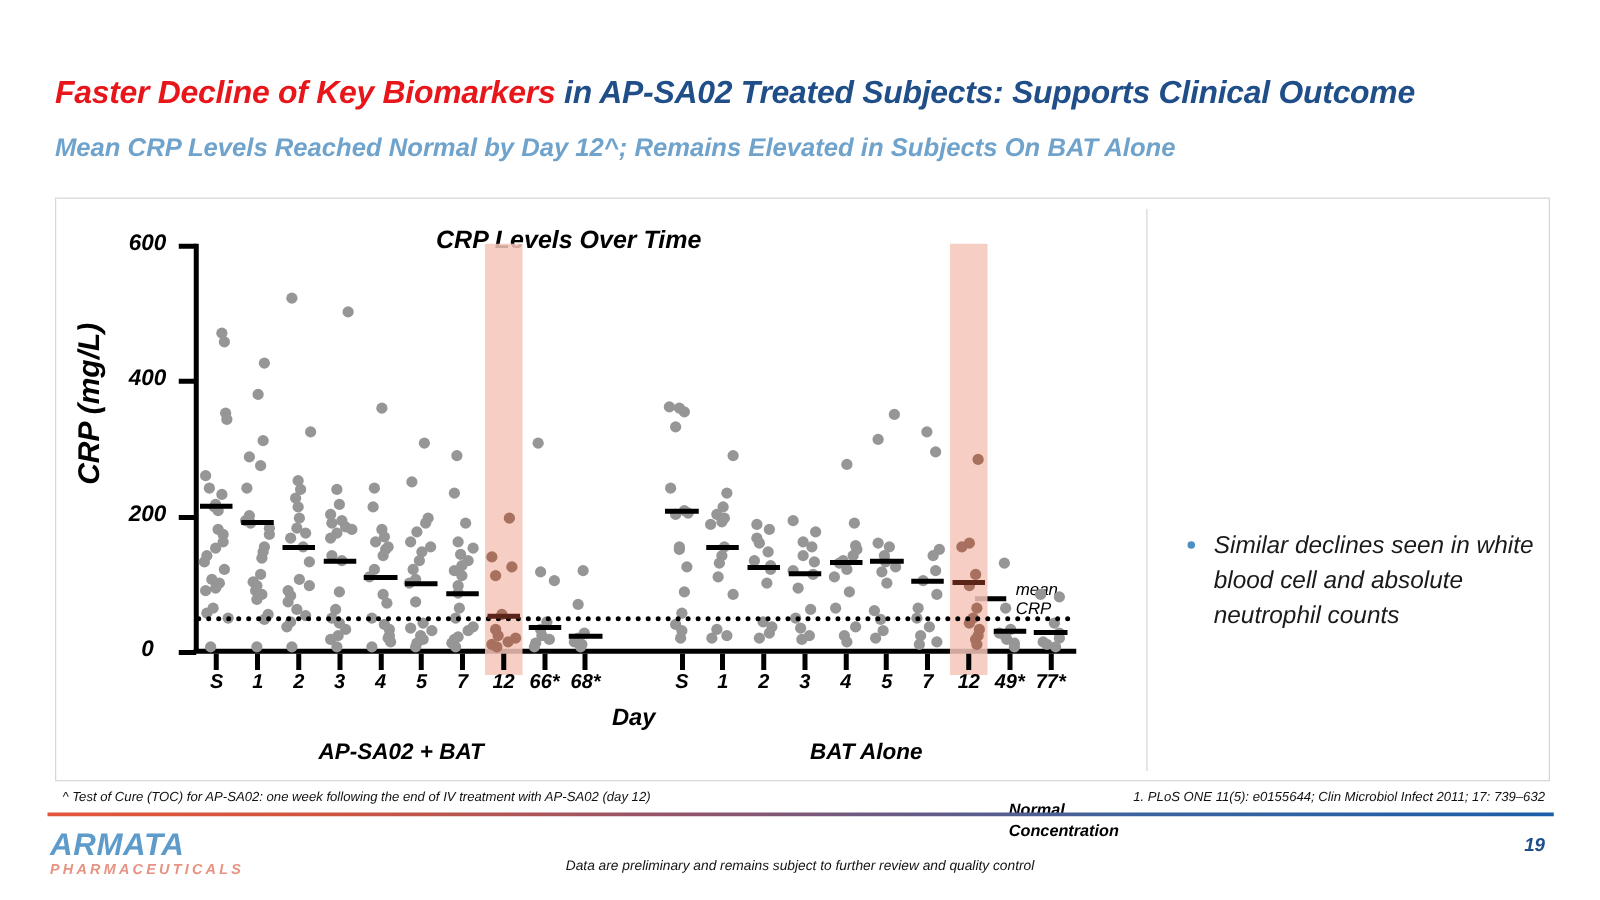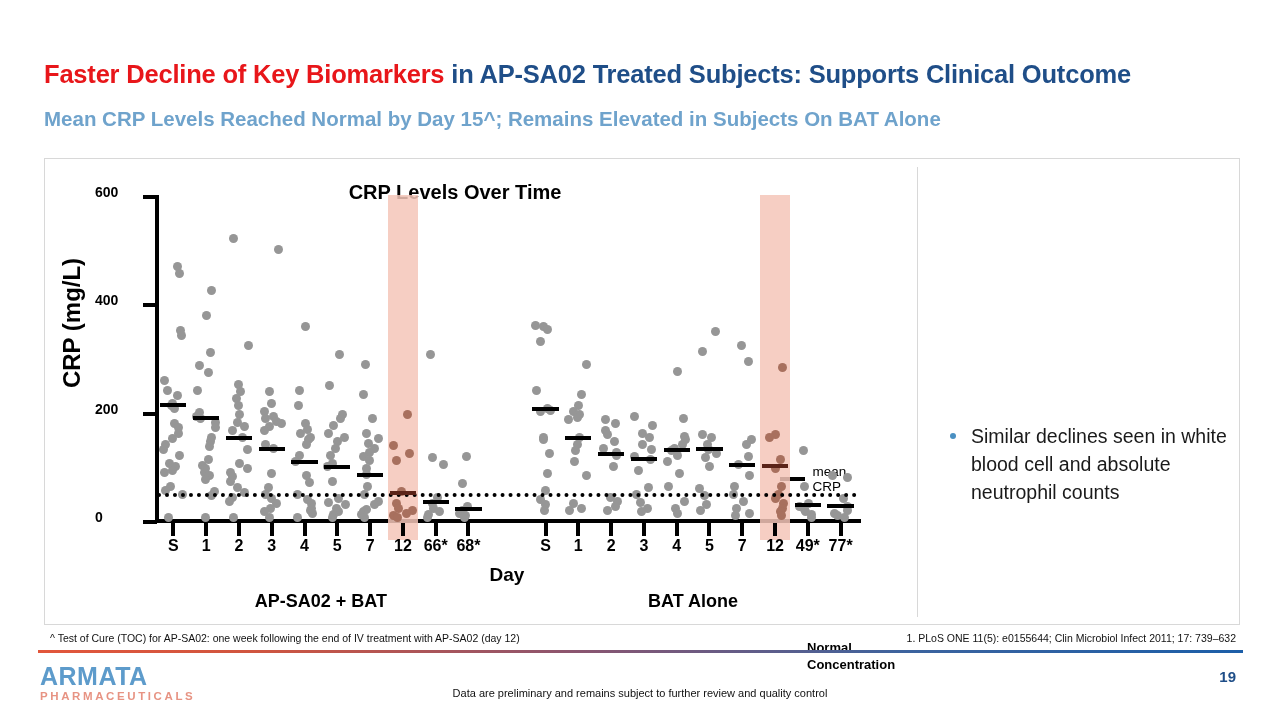--- a/index.html
+++ b/index.html
@@ -8,20 +8,21 @@
     margin: 0; padding: 0;
     width: 1280px; height: 720px;
     background: #ffffff;
     font-family: "Liberation Sans", sans-serif;
     overflow: hidden;
   }
   #slide {
     position: relative;
     width: 1280px; height: 720px;
     background: #ffffff;
+    font-style: italic;
   }
 
   
   #title {
     position: absolute; left: 44px; top: 60px;
     width: 1210px;
     font-size: 25.5px; font-weight: bold;
     letter-spacing: -0.2px;
     white-space: nowrap;
   }
@@ -56,22 +57,22 @@
   #ylabel {
     position: absolute;
     left: -88px; top: 150px;
     width: 230px; text-align: center;
     font-size: 24px; font-weight: bold; color: #000;
     transform: rotate(-90deg);
     transform-origin: center center;
   }
   .ytick-label {
     position: absolute;
-    right: 0; width: 46px; text-align: left;
-    font-size: 14px; font-weight: bold; color: #000;
+    right: 0; width: 46px; text-align: center;
+    font-size: 18px; font-weight: bold; color: #000;
   }
   #plot {
     position: absolute;
     left: 112px; top: 36px;
     width: 700px; height: 325px;
   }
   #yaxis-line {
     position: absolute; left: 110px; top: 36px;
     width: 4px; height: 326px; background: #000;
   }
@@ -228,21 +229,21 @@
   }
 </style>
 </head>
 <body>
 
 <div id="slide">
 
   <div id="title">
     <span class="red">Faster Decline of Key Biomarkers</span><span class="navy"> in AP-SA02 Treated Subjects: Supports Clinical Outcome</span>
   </div>
-  <div id="subtitle">Mean CRP Levels Reached Normal by Day 15^; Remains Elevated in Subjects On BAT Alone</div>
+  <div id="subtitle">Mean CRP Levels Reached Normal by Day 12^; Remains Elevated in Subjects On BAT Alone</div>
 
   <div id="panel">
 
     <div id="chart-area">
       <div id="chart-title">CRP Levels Over Time</div>
       <div id="ylabel">CRP (mg/L)</div>
 
       <div id="yaxis-line"></div>
       <div id="xaxis-line"></div>
 

